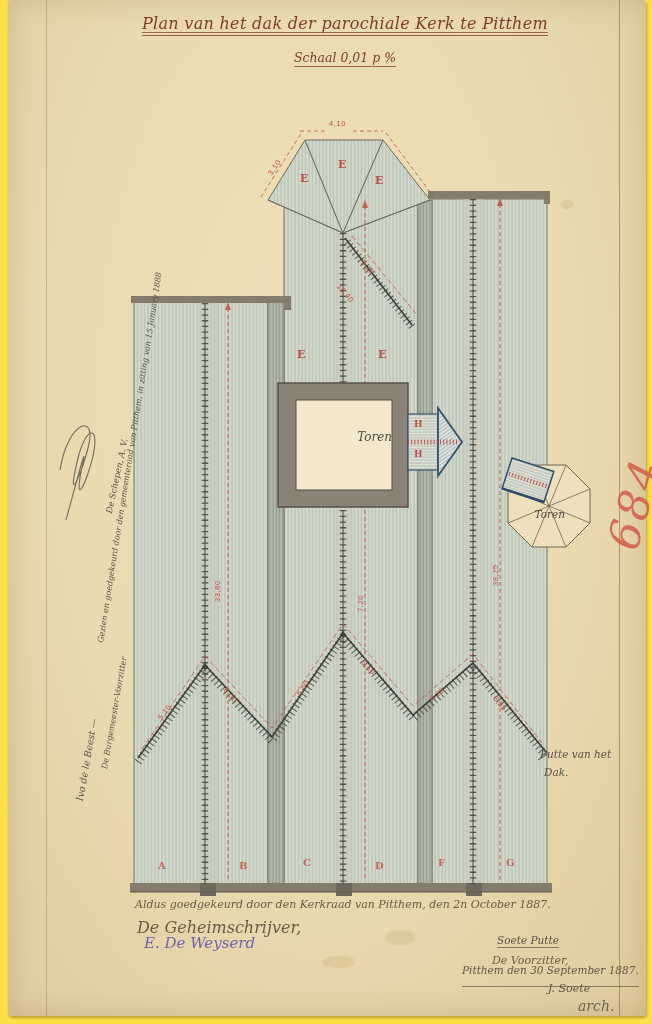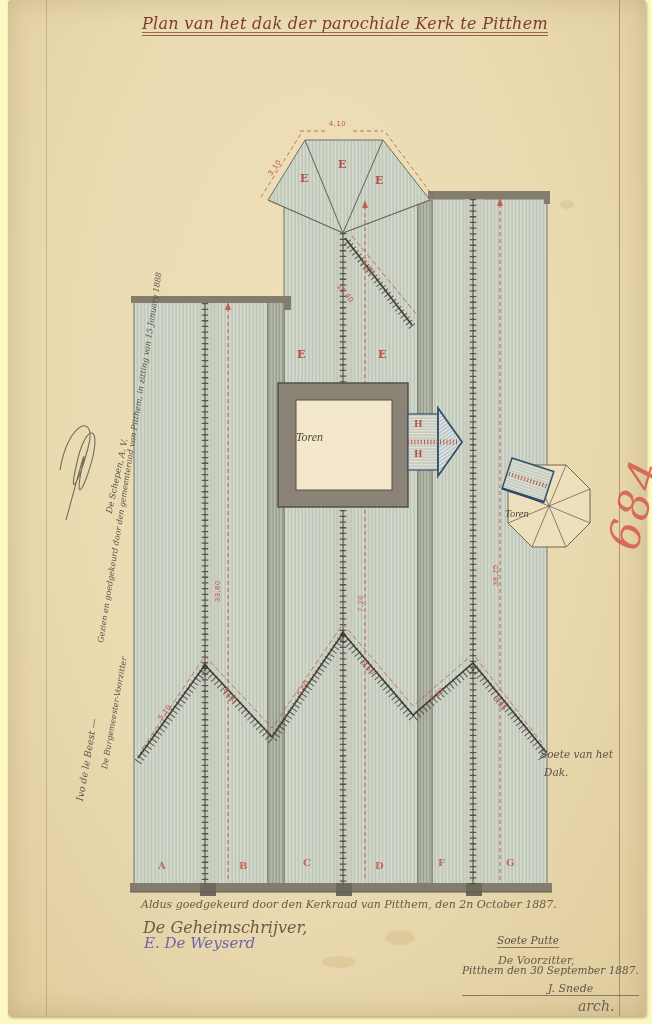--- a/index.html
+++ b/index.html
@@ -1,38 +1,38 @@
 <!DOCTYPE html>
 <html><head>
 <meta charset="utf-8">
 <style>
   html,body{margin:0;padding:0;background:#f6f5f2;}
-  #stage{position:relative;width:652px;height:1024px;background:#fef9c3;overflow:hidden;
+  #stage{position:relative;width:652px;height:1024px;background:#fde047;overflow:hidden;
          font-family:"DejaVu Serif",serif;}
   #paper{position:absolute;left:8px;top:0;width:638px;height:1016px;
          background:radial-gradient(ellipse at 48% 38%, #efe0ba 0%, #eadab0 55%, #dfcb9d 100%);
          box-shadow:inset 0 0 28px rgba(120,90,40,.22), 1px 2px 3px rgba(60,45,20,.35);
          border-radius:3px;}
   .foldline{position:absolute;top:0;width:1px;height:1016px;background:rgba(130,100,55,.32);}
   .stain{position:absolute;border-radius:50%;background:rgba(160,115,55,.13);}
   .hand{font-family:"DejaVu Serif",serif;font-style:italic;white-space:nowrap;}
   .title{position:absolute;left:110px;top:14px;width:470px;text-align:center;
          font-size:16px;color:#7e3d2c;letter-spacing:.3px;}
   .title .u2{display:inline-block;border-bottom:1px solid rgba(140,70,50,.85);padding-bottom:2px;
          text-decoration:underline;text-underline-offset:3px;text-decoration-color:rgba(140,70,50,.8);}
   .scale{position:absolute;left:110px;top:50px;width:470px;text-align:center;font-size:12.5px;color:#7e3d2c;}
   .scale .u1{display:inline-block;border-bottom:1px solid rgba(140,70,50,.8);padding-bottom:1px;}
   .red-letter{position:absolute;font:700 11px "DejaVu Serif",serif;color:#b5443a;opacity:.92;}
   .bay-letter{position:absolute;font:700 10px "DejaVu Serif",serif;color:#c2544a;opacity:.85;}
   .dim{position:absolute;font:400 7.5px "Liberation Sans",sans-serif;color:#c0544a;
        letter-spacing:.6px;white-space:nowrap;transform-origin:0 0;}
-  .toren{position:absolute;font-size:12px;color:#4d473f;text-align:left;font-family:Liberation Serif, serif;}
+  .toren{position:absolute;font-size:12px;color:#4d473f;text-align:right;}
   .note{position:absolute;color:#58524a;}
   .rot{transform-origin:0 0;white-space:nowrap;}
-  .sepia{color:#6b5a43;margin-left:6px;}
+  .sepia{color:#6b5a43;}
   .purple{color:#6f64a8;}
   .crayon{position:absolute;font-size:44px;font-style:italic;color:rgba(211,86,70,.82);
           transform-origin:50% 50%;letter-spacing:3px;font-family:"DejaVu Serif",serif;}
   svg{position:absolute;left:0;top:0;}
   .txt-layer{position:absolute;left:0;top:0;width:652px;height:1024px;z-index:5;}
 </style>
 </head>
 <body>
 
 <div id="stage">
@@ -165,20 +165,23 @@
 
     <path d="M548,754 L538,760" stroke="#55504a" stroke-width="0.9"></path>
 
     <path d="M60,470 C68,420 98,412 88,448 C80,478 66,508 78,458 C86,426 100,424 93,456 C87,482 72,514 83,462 C88,438 72,498 66,520" fill="none" stroke="#55504a" stroke-width="1.1" opacity="0.8"></path>
   </svg>
 
   <div class="txt-layer">
 
     <div class="title hand">
       <span class="u2">Plan van het dak der parochiale Kerk te Pitthem</span>
+    </div>
+    <div class="scale hand">
+      <span class="u1">Schaal 0,01 p %</span>
     </div>
 
     <span class="red-letter" style="left:300px;top:172px">E</span>
     <span class="red-letter" style="left:338px;top:158px">E</span>
     <span class="red-letter" style="left:375px;top:174px">E</span>
 
     <span class="red-letter" style="left:297px;top:348px">E</span>
     <span class="red-letter" style="left:378px;top:348px">E</span>
 
     <span class="red-letter" style="left:414px;top:419px;font-size:9px">H</span>
@@ -201,33 +204,33 @@
     <span class="dim" style="left:156px;top:716px;transform:rotate(-52deg)">5,10</span>
     <span class="dim" style="left:228px;top:686px;transform:rotate(47deg)">6,30</span>
     <span class="dim" style="left:294px;top:692px;transform:rotate(-54deg)">6,60</span>
     <span class="dim" style="left:366px;top:658px;transform:rotate(48deg)">6,60</span>
     <span class="dim" style="left:428px;top:696px;transform:rotate(-40deg)">6,30</span>
     <span class="dim" style="left:498px;top:694px;transform:rotate(50deg)">6,35</span>
 
     <span class="toren hand" style="left:296px;top:430px;width:96px">Toren</span>
     <span class="toren hand" style="left:505px;top:508px;width:60px;font-size:10.5px">Toren</span>
 
-    <span class="note hand" style="left:540px;top:748px;font-size:10.5px">Soete van het</span>
+    <span class="note hand" style="left:540px;top:748px;font-size:10.5px">Putte van het</span>
     <span class="note hand" style="left:544px;top:766px;font-size:10.5px">Dak.</span>
 
     <span class="crayon" style="left:588px;top:478px;transform:rotate(-74deg)">684</span>
 
     <span class="note hand rot" style="left:96px;top:642px;font-size:8px;transform:rotate(-81deg)">Gezien en goedgekeurd door den gemeenteraad van Pitthem, in zitting van 15 January 1888</span>
     <span class="note hand rot" style="left:104px;top:512px;font-size:8.5px;transform:rotate(-78deg)">De Schepen, A. V.</span>
     <span class="note hand rot" style="left:100px;top:768px;font-size:8px;transform:rotate(-80deg)">De Burgemeester-Voorzitter</span>
     <span class="note hand rot" style="left:74px;top:800px;font-size:9.5px;transform:rotate(-80deg)">Ivo de le Beest —</span>
 
     <span class="note hand sepia" style="left:135px;top:898px;font-size:11px">Aldus goedgekeurd door den Kerkraad van Pitthem, den 2n October 1887.</span>
     <span class="note hand sepia" style="left:137px;top:918px;font-size:16px">De Geheimschrijver,</span>
     <span class="note hand purple" style="left:144px;top:934px;font-size:15px">E. De Weyserd</span>
     <span class="note hand sepia" style="left:492px;top:954px;font-size:11px">De Voorzitter,</span>
     <span class="note hand" style="left:497px;top:934px;font-size:10.5px;color:#5a5248;border-bottom:1px solid rgba(90,82,72,.7);padding-bottom:1px">Soete Putte</span>
 
-    <span class="note hand" style="left:462px;top:964px;font-size:10.5px;color:#5f5648;border-bottom:1px solid rgba(95,86,72,.7);padding-bottom:19px">Pitthem den 30 September 1887.</span>
-    <span class="note hand" style="left:548px;top:982px;font-size:11px;color:#5f5648">J. Snede</span>
+    <span class="note hand" style="left:462px;top:964px;font-size:10.5px;color:#5f5648;border-bottom:1px solid rgba(95,86,72,.7);padding-bottom:10px">Pitthem den 30 September 1887.</span>
+    <span class="note hand" style="left:548px;top:982px;font-size:11px;color:#5f5648">J. Soete</span>
     <span class="note hand" style="left:578px;top:998px;font-size:14px;color:#6b6254">arch.</span>
   </div>
 </div>
 
 </body></html>

